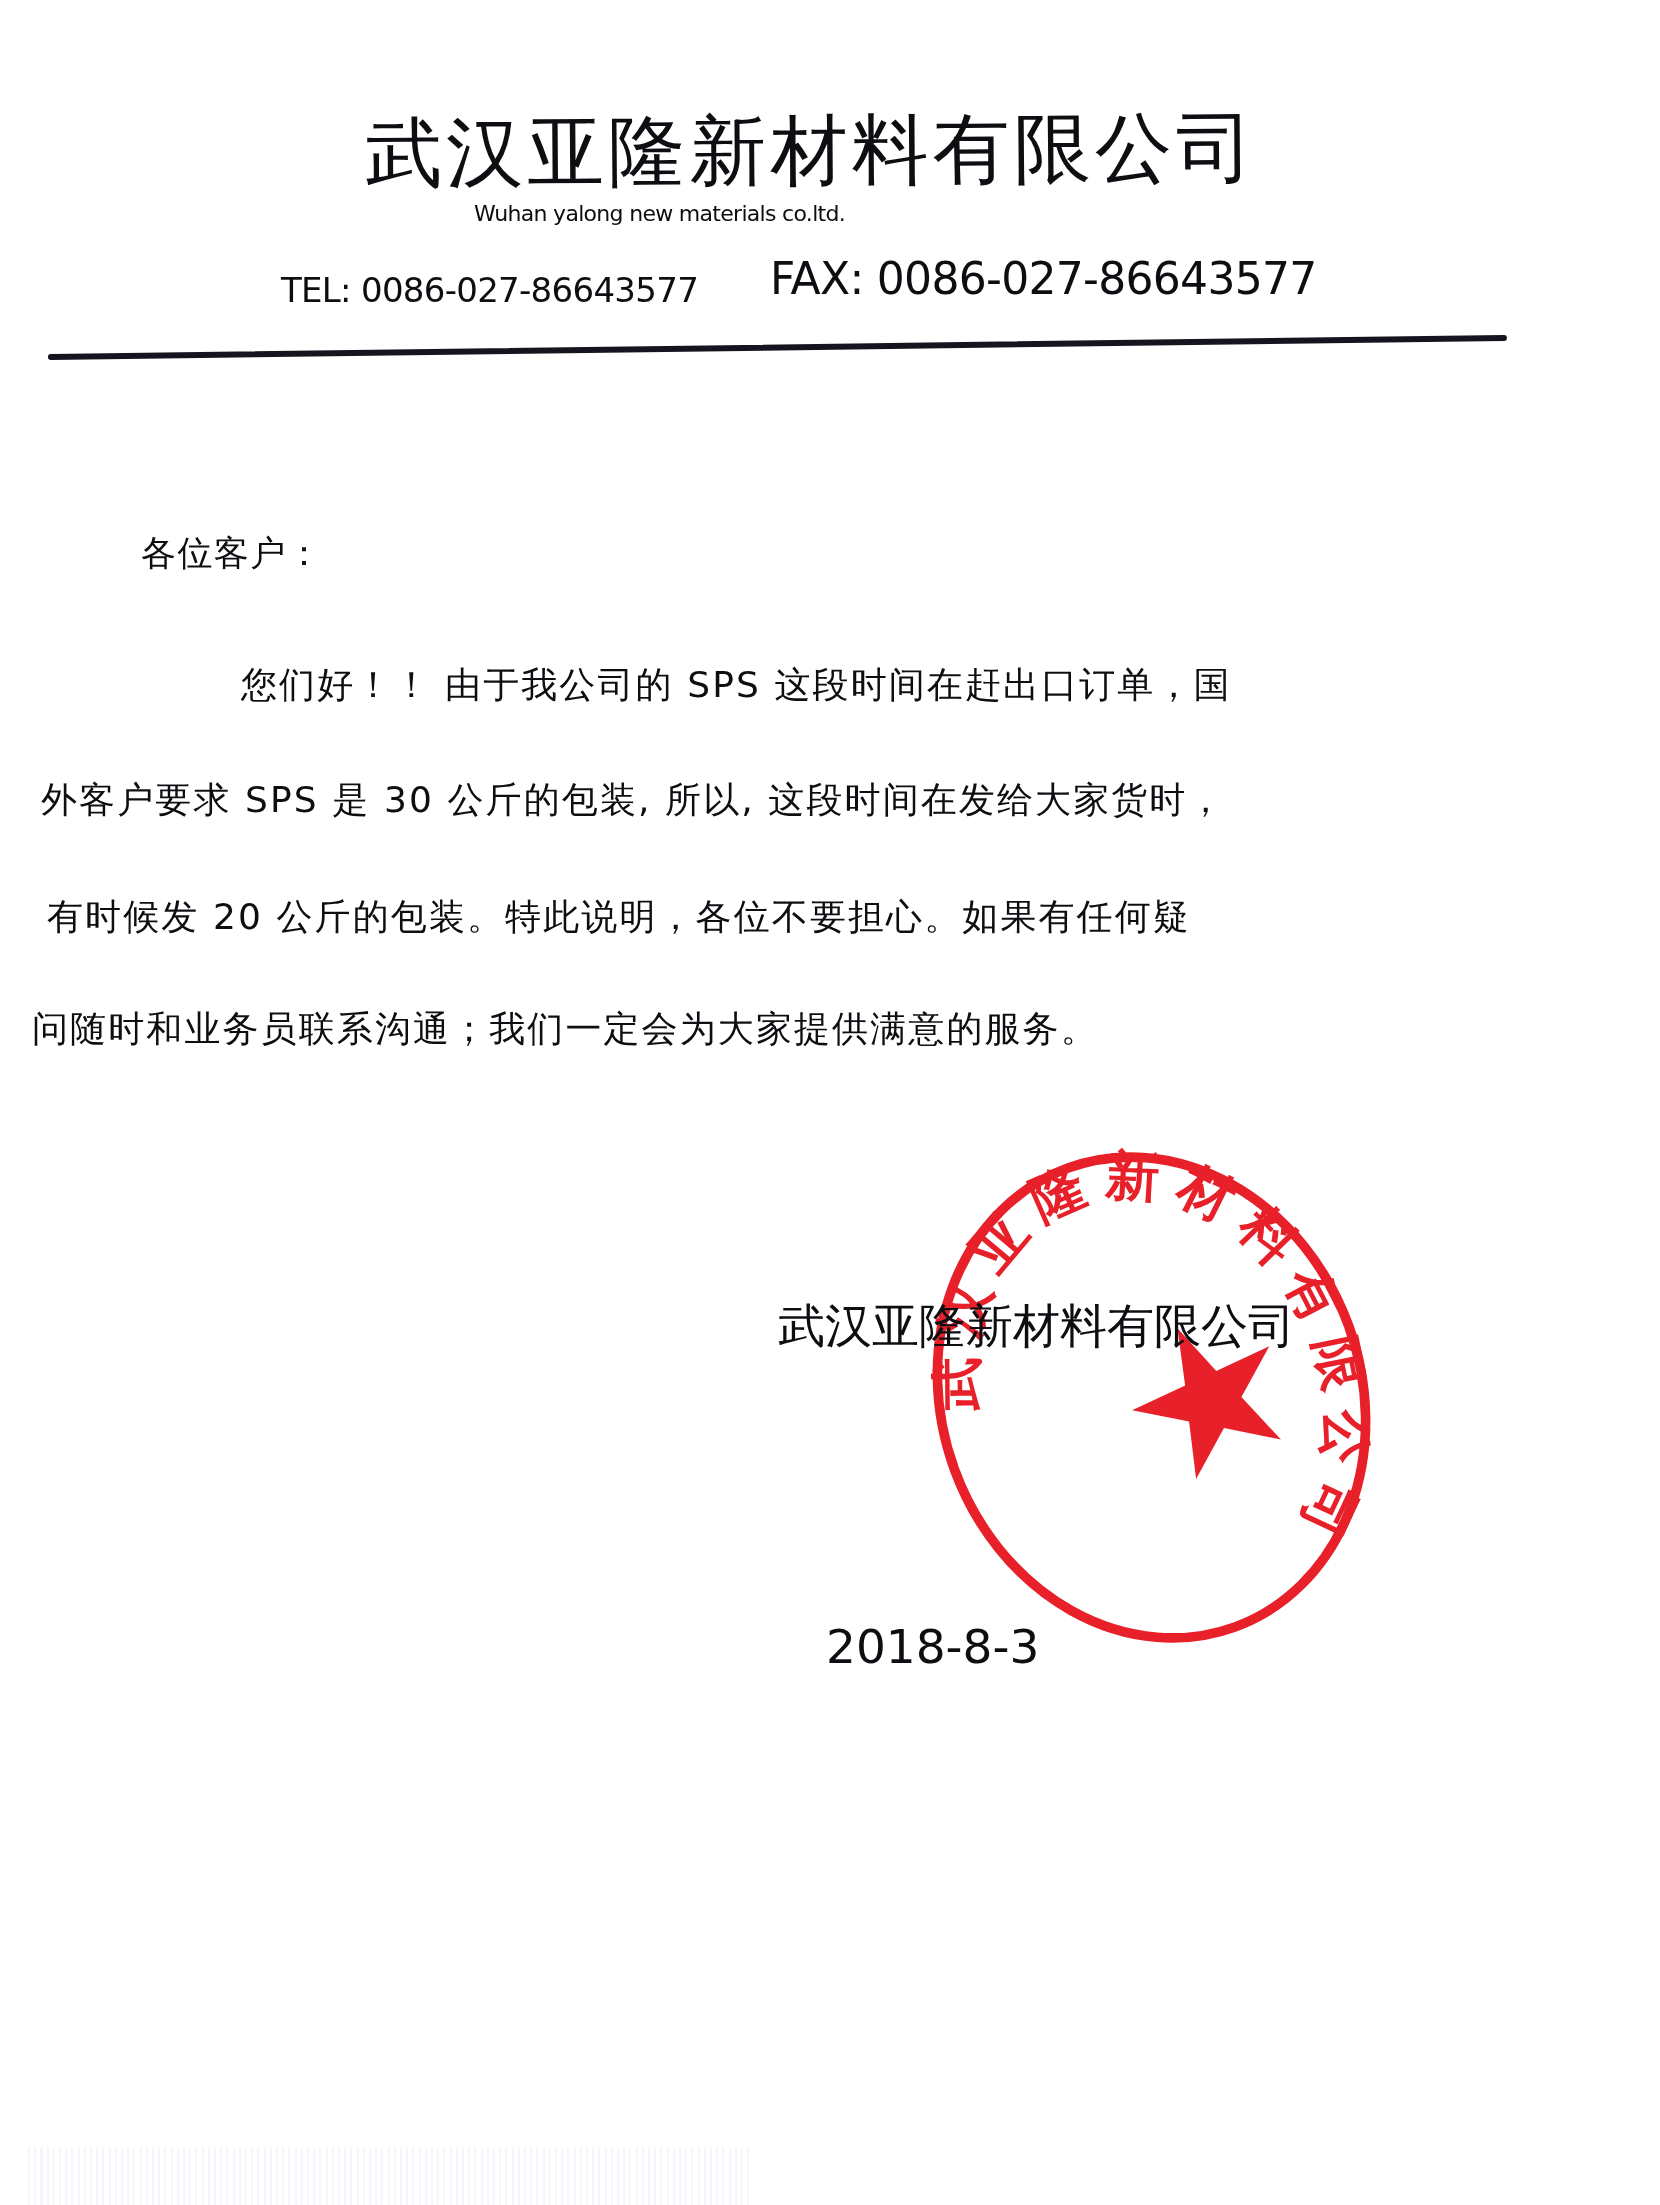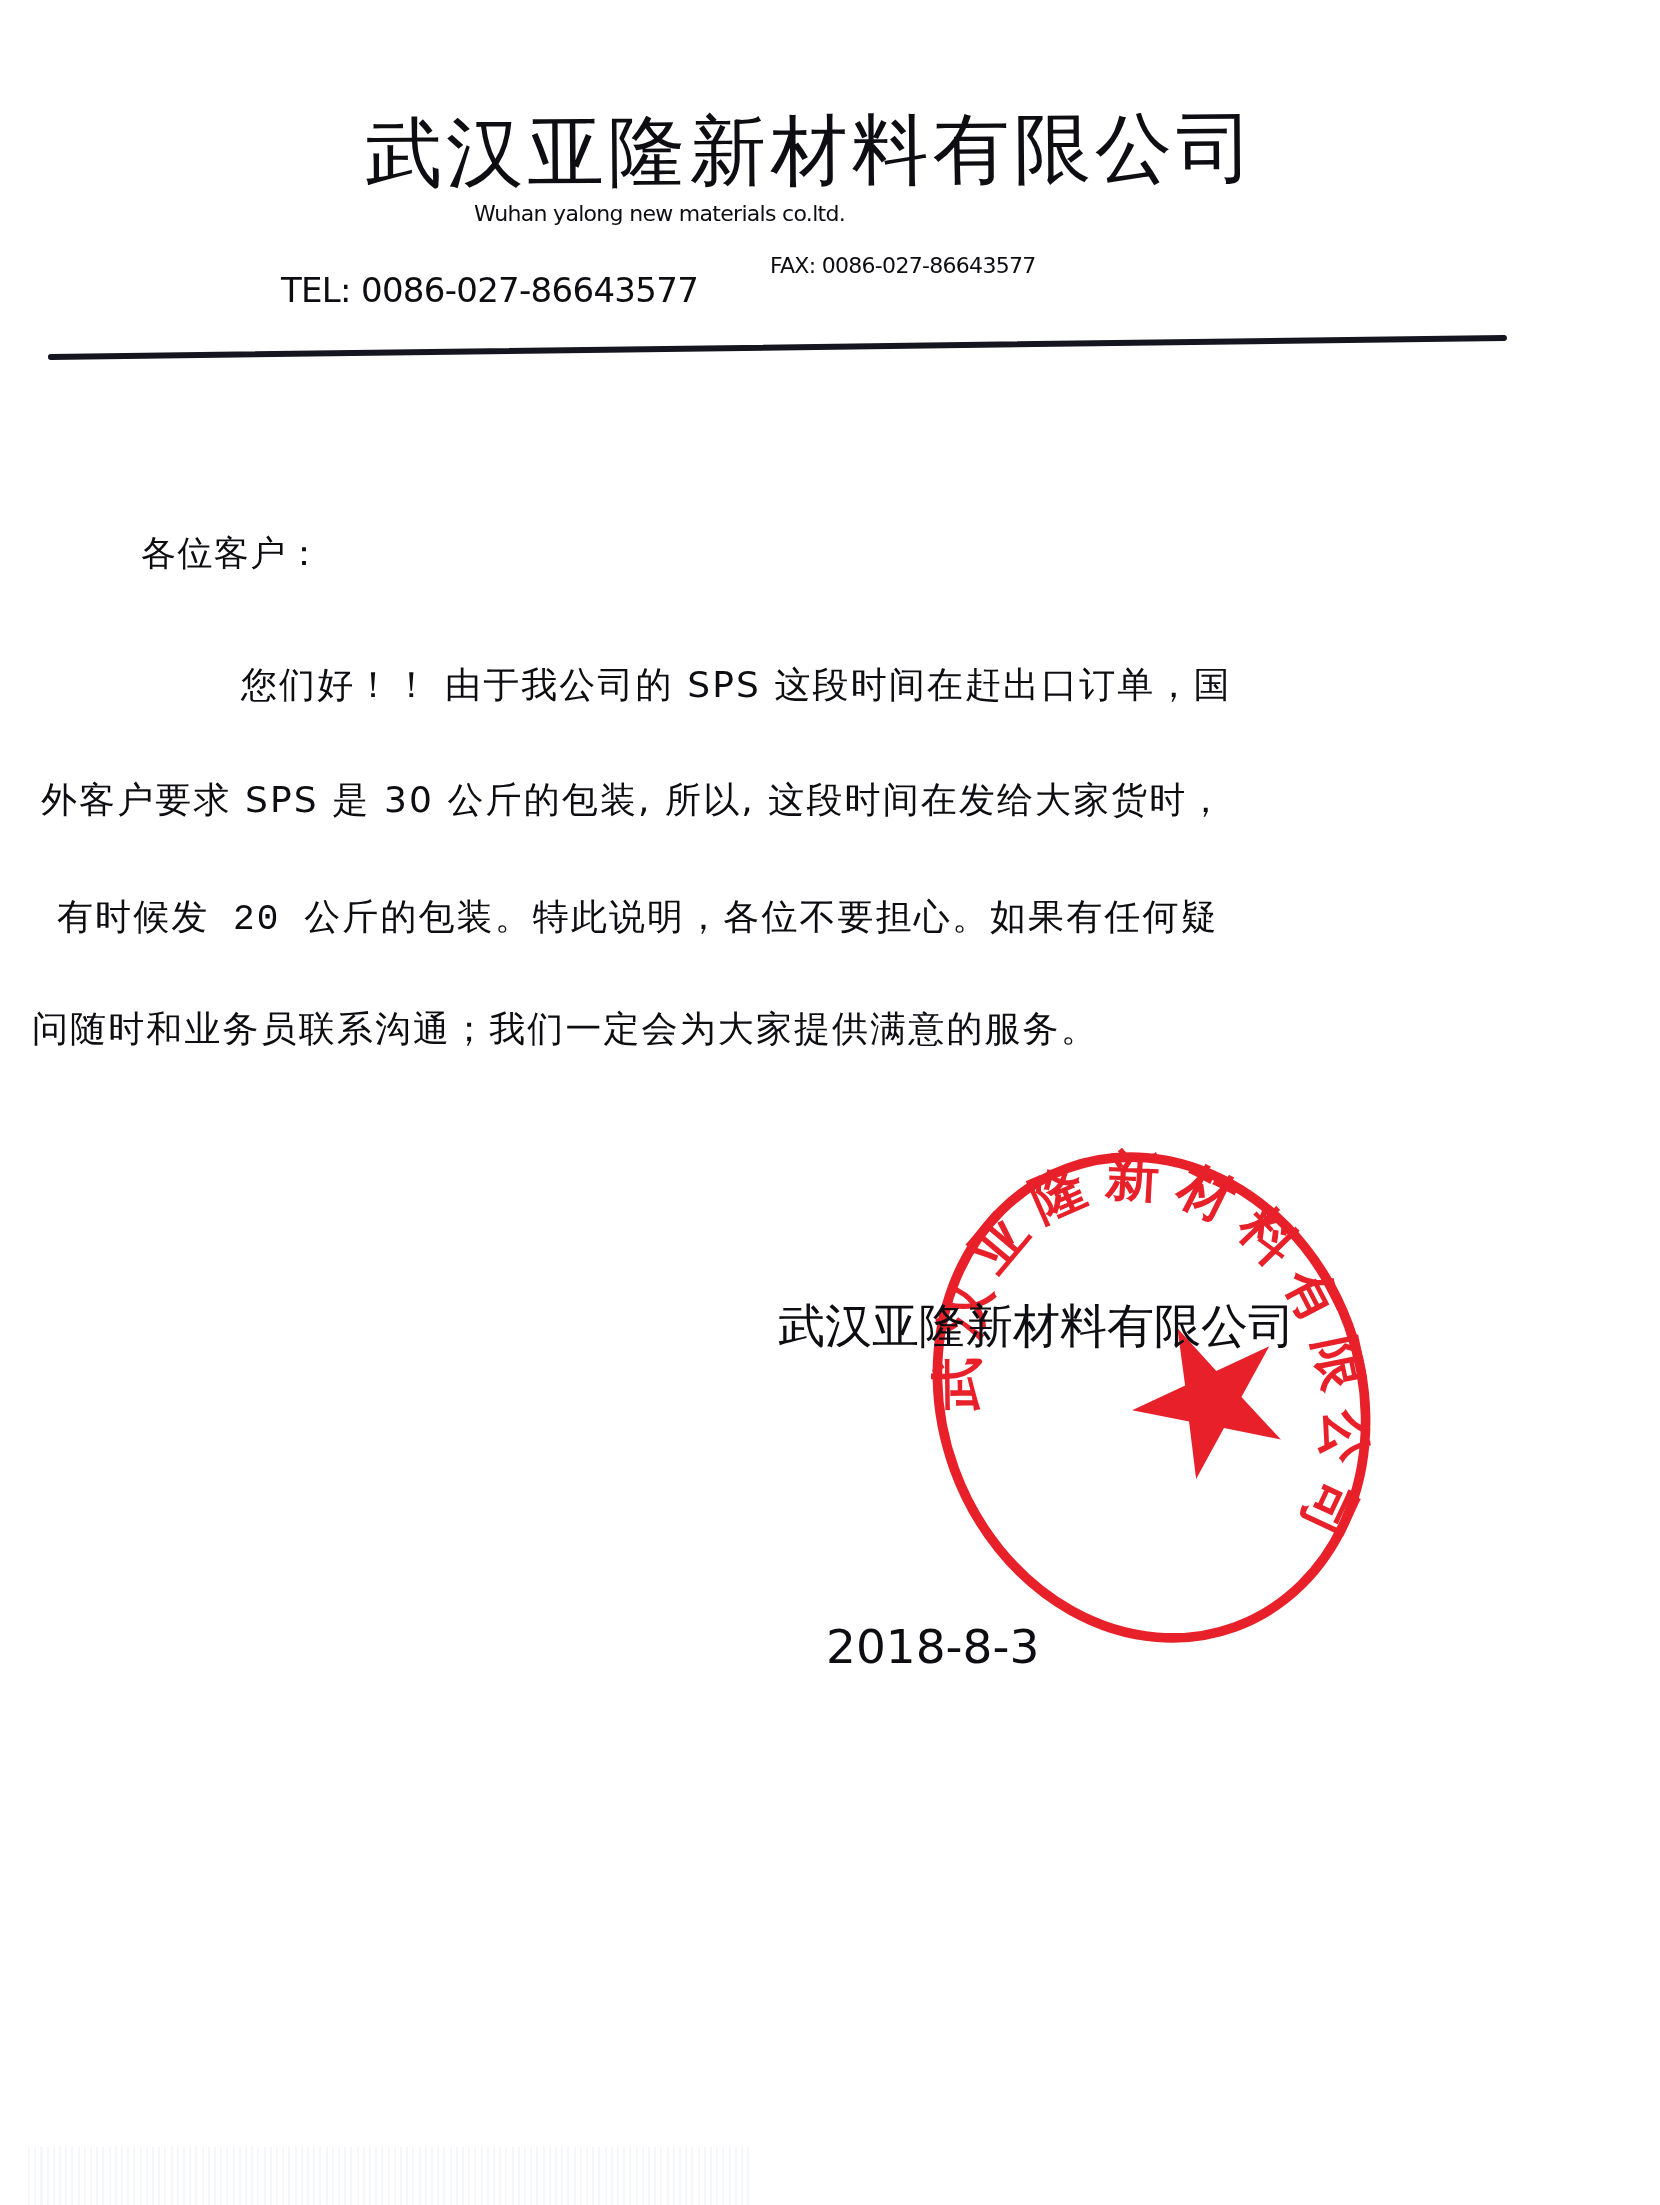--- a/index.html
+++ b/index.html
@@ -2,28 +2,28 @@
 <html style="font-size:11px"><head>
 <meta charset="utf-8">
 <style>
   html, body { margin: 0; padding: 0; background: #ffffff; }
   body { width: 1660px; height: 2205px; position: relative; overflow: hidden;
          font-family: "DejaVu Sans", "Liberation Sans", sans-serif; color: #0d0d12; }
   .abs { position: absolute; white-space: nowrap; }
   .title { left: 365px; top: 103px; font-size: 77px; letter-spacing: 4.1px; transform: rotate(-0.4deg); transform-origin: left center; }
   .subtitle { left: 474px; top: 201px; font-size: 22px; letter-spacing: -0.7px; }
   .tel { left: 281px; top: 262px; font-size: 34px; letter-spacing: -0.7px; margin-top: 8px; }
-  .fax { left: 770px; top: 253px; font-size: 22px; letter-spacing: -0.7px; }
+  .fax { left: 770px; top: 253px; font-size: 44px; letter-spacing: -0.7px; }
   .rule { left: 48px; top: 354px; width: 1459px; height: 6.2px; background: #15151f;
           transform: rotate(-0.75deg); transform-origin: left center; border-radius: 2.8px; }
   .greeting { left: 141px; top: 530px; font-size: 35px; letter-spacing: 1.4px; }
   .body-line { font-size: 36px; letter-spacing: 2.1px; }
   .l1 { left: 241px; top: 661px; }
   .l2 { left: 41px; top: 776px; }
-  .l3 { left: 57px; top: 893px; font-family: Liberation Mono, monospace; }
+  .l3 { left: 47px; top: 893px; }
   .l4 { left: 32px; top: 1005px; }
   .signature { left: 778px; top: 1295px; font-size: 47px; z-index: 3; }
   .date { left: 826px; top: 1583px; font-size: 47px; margin-top: 36px; }
   .stamp { position: absolute; left: 931px; top: 1143px; width: 441px; height: 509px; z-index: 2; }
   .scan-noise { position: absolute; left: 27.5px; top: 2147px; width: 723px; height: 58px;
     background: repeating-linear-gradient(90deg, rgba(120,130,220,0.07) 0 2.1px, rgba(255,255,255,0) 2.1px 6.2px); }
 </style>
 </head>
 <body>
 

